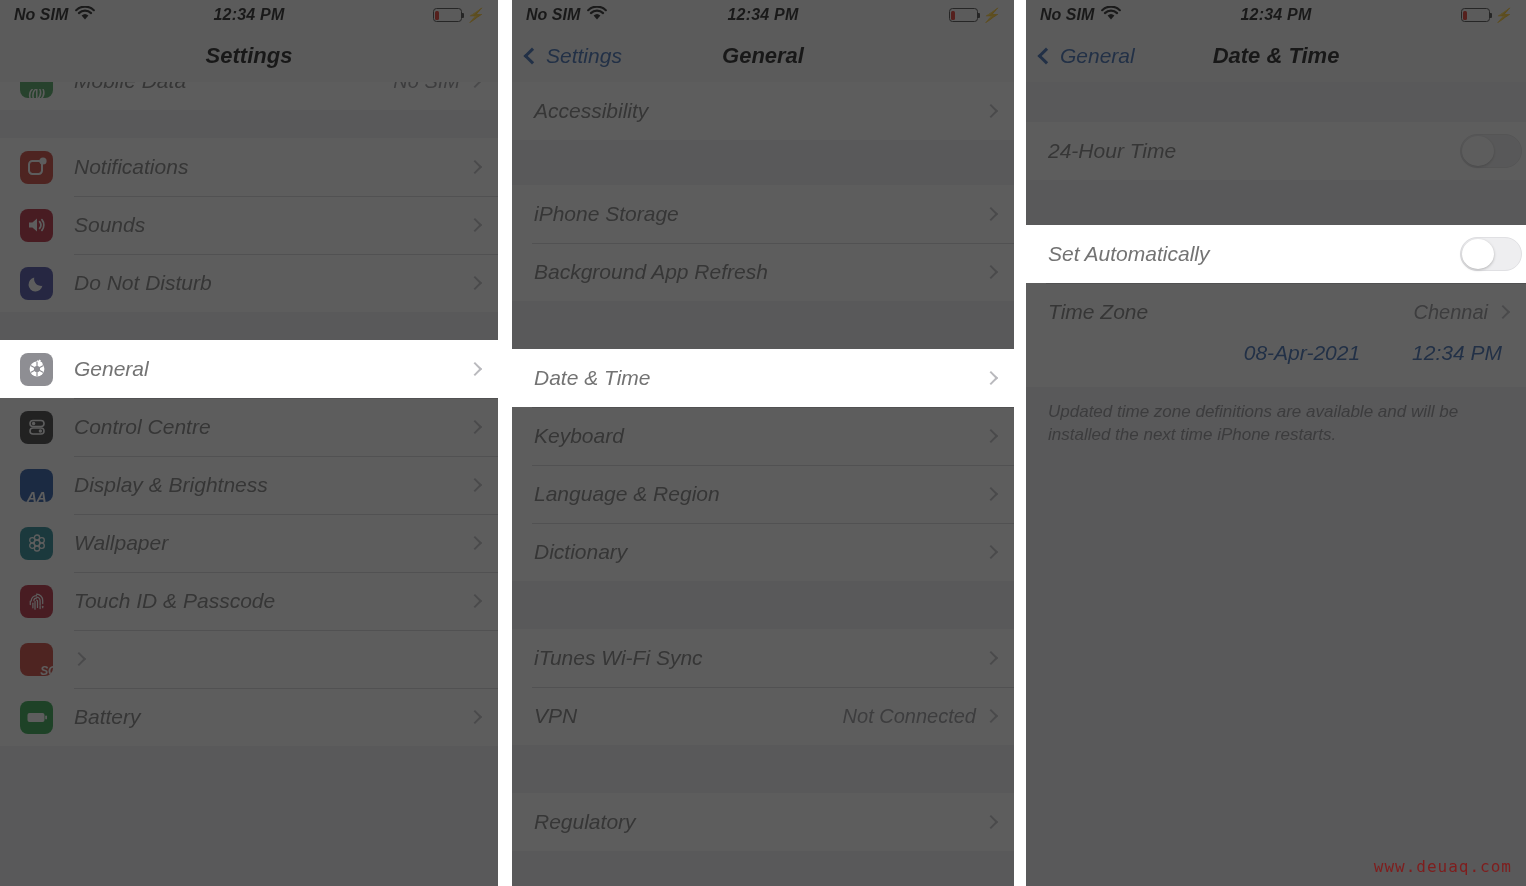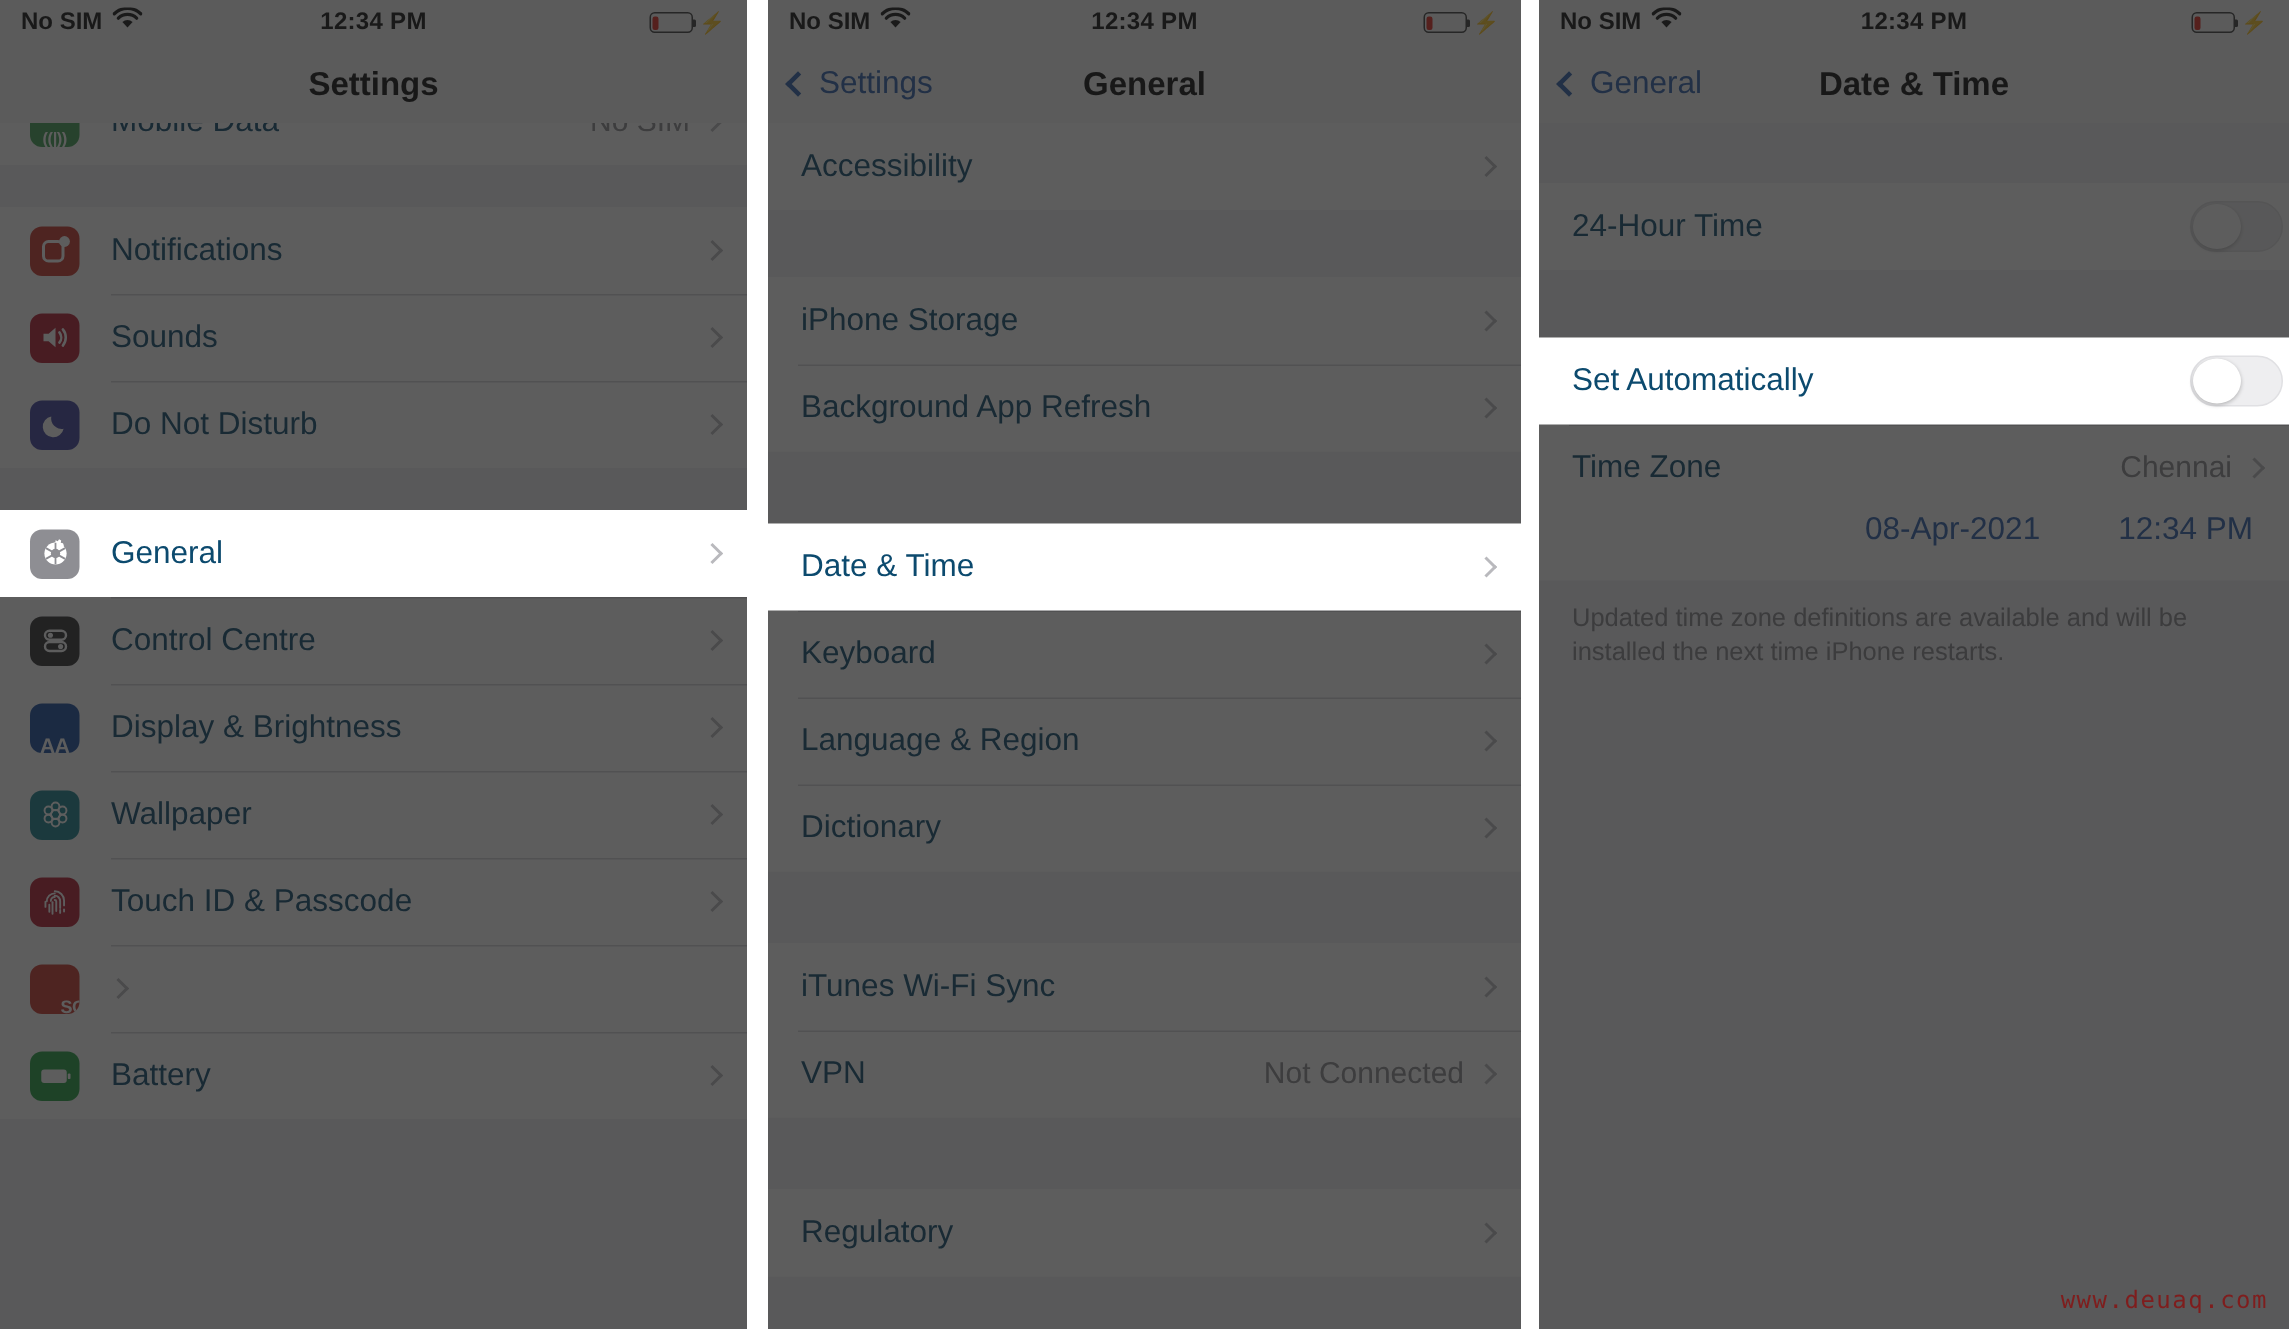--- a/index.html
+++ b/index.html
@@ -15,20 +15,21 @@
     background: #ffffff;
   }
 
   
   .panel {
     position: absolute;
     top: 0;
     height: 886px;
     background: #ffffff;
     overflow: hidden;
+    font-style: italic;
   }
   #panel-1 { left: 0;    width: 498px; }
   #panel-2 { left: 512px; width: 502px; }
   #panel-3 { left: 1026px; width: 500px; }
 
   
   .scrim {
     position: absolute; inset: 0;
     background: rgba(30,30,30,0.72);
     pointer-events: none;
@@ -140,21 +141,21 @@
     width: 33px; height: 33px;
     border-radius: 8px;
     margin-left: 20px; margin-right: 21px;
     flex: 0 0 auto;
     display: flex; align-items: center; justify-content: center;
     position: relative;
     overflow: hidden;
   }
   .row-label {
     font-size: 21px;
-    color: #0c4a6e;
+    color: #737373;
     flex: 1 1 auto;
     white-space: nowrap;
   }
   .row.plain .row-label { margin-left: 22px; }
   .row-value {
     font-size: 20px;
     color: #8b8b90;
     margin-right: 10px;
     white-space: nowrap;
   }

